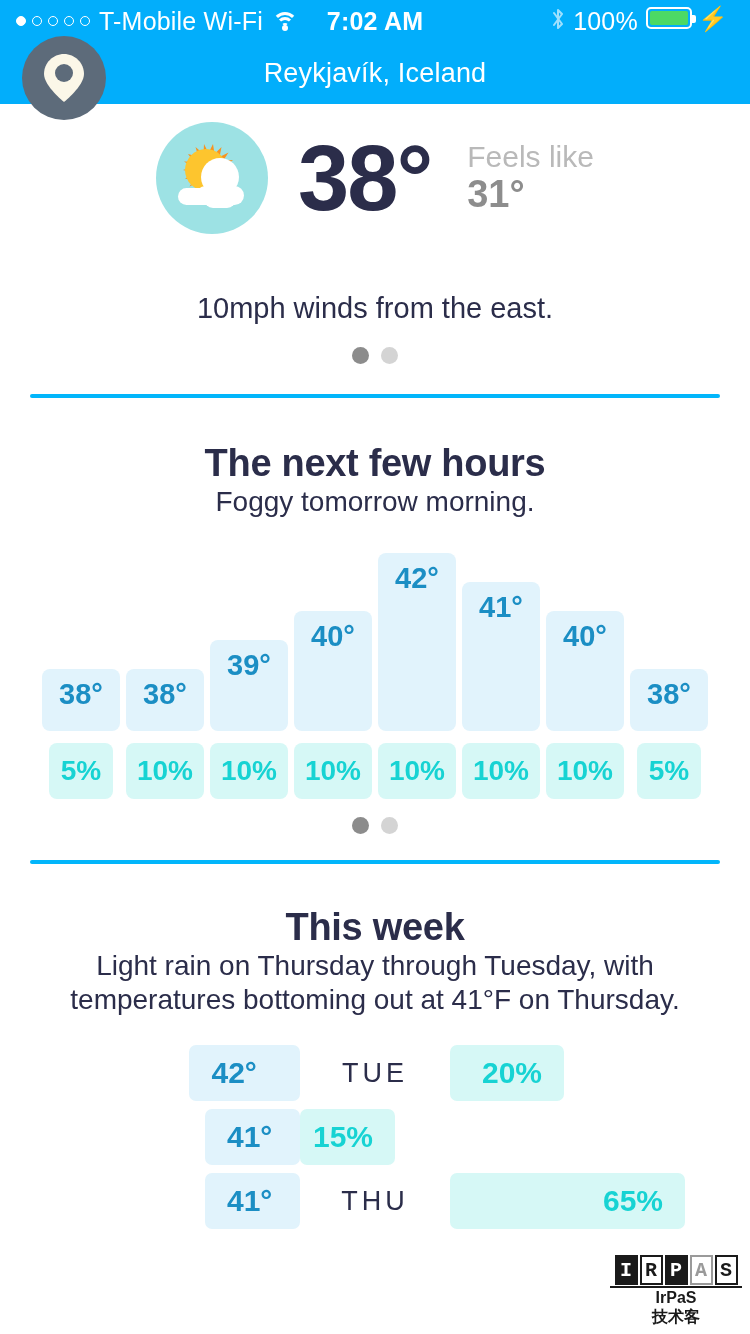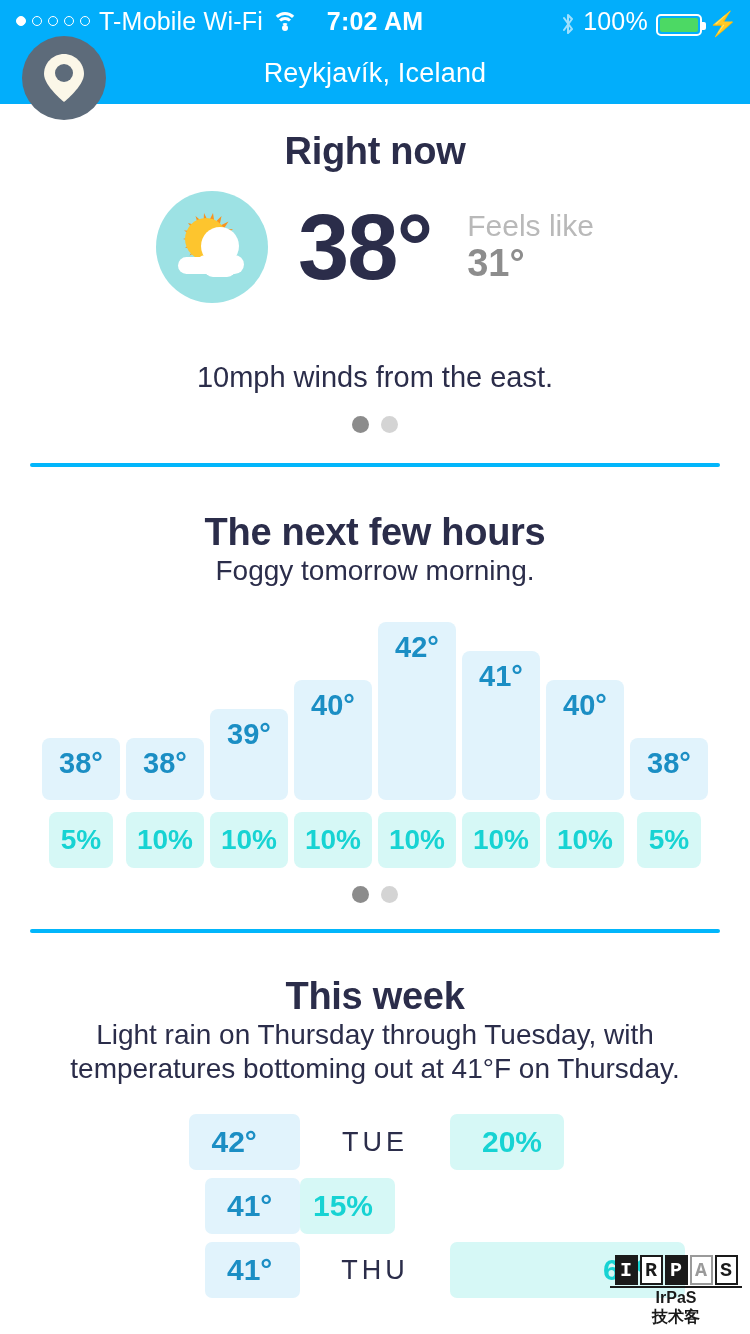--- a/index.html
+++ b/index.html
@@ -28,22 +28,22 @@
                border:3px solid #fff; border-bottom-color:transparent;
                border-left-color:transparent; border-right-color:transparent;
                border-radius:50%; }
   .wifi .w1 { width:26px; height:26px; top:1px; }
   .wifi .w2 { width:17px; height:17px; top:6px; }
   .wifi .w3 { width:7px;  height:7px;  top:12px; }
   .wifi .wd { width:6px; height:6px; background:#fff; border:none;
               border-radius:50%; top:14px; }
   .sb-center { position:absolute; left:0; right:0; text-align:center;
                font-size:25px; font-weight:bold; pointer-events:none; }
-  .sb-right { margin-left:auto; display:flex; align-items:flex-end; gap:8px;
-              padding-right:12px; }
+  .sb-right { margin-left:auto; display:flex; align-items:flex-start; gap:8px;
+              padding-right:22px; }
   .bt { width:14px; height:24px; position:relative; opacity:.62; }
   .bt svg { display:block; }
   .batt-pct { font-size:25px; }
   .batt { width:46px; height:22px; border:2px solid #ffffff; border-radius:5px;
           padding:2px; position:relative; }
   .batt-fill { height:100%; background:#4cd964; border-radius:2px; }
   .batt:after { content:""; position:absolute; right:-6px; top:6px;
                 width:4px; height:8px; background:#ffffff; border-radius:0 2px 2px 0; }
   .bolt { font-size:24px; line-height:1; margin-left:-2px; }
 
@@ -190,21 +190,20 @@
     <div class="pin">
       <svg width="44" height="56" viewBox="0 0 44 56">
         <path d="M22 4 C11 4 2 13 2 24 C2 36 22 52 22 52 C22 52 42 36 42 24 C42 13 33 4 22 4 Z" fill="#fbf7e8"></path>
         <circle cx="22" cy="23" r="9" fill="#5d6b7a"></circle>
       </svg>
     </div>
     <div class="header-title">Reykjavík, Iceland</div>
   </div>
 
   <div class="section">
-    <div class="section-title now-title">Right now</div>
     <div class="now-row">
       <div class="now-icon">
         <svg width="96" height="96" viewBox="0 0 96 96">
           <g fill="#f79320">
             <path d="M40 14 l4.5 9 4.5-9 1.5 10 7-7 -2 10 9-4.5 -5.5 8.5 10-1 -8 6.5 10 2.5 -9.5 3 8.5 5.5 -10 -0.5 6 8 -10.5-3 3 10 -8-7 -0.5 10 -4.5-9 -4.5 9 -1.5-10 -7 7 2-10 -9 4.5 5.5-8.5 -10 1 8-6.5 -10-2.5 9.5-3 -8.5-5.5 10 0.5 -6-8 10.5 3 -3-10 8 7z"></path>
           </g>
           <circle cx="42" cy="40" r="21" fill="#fdc52e"></circle>
           <g fill="#ffffff">
             <circle cx="56" cy="47" r="19"></circle>
             <rect x="32" y="56" width="48" height="19" rx="9.5"></rect>

